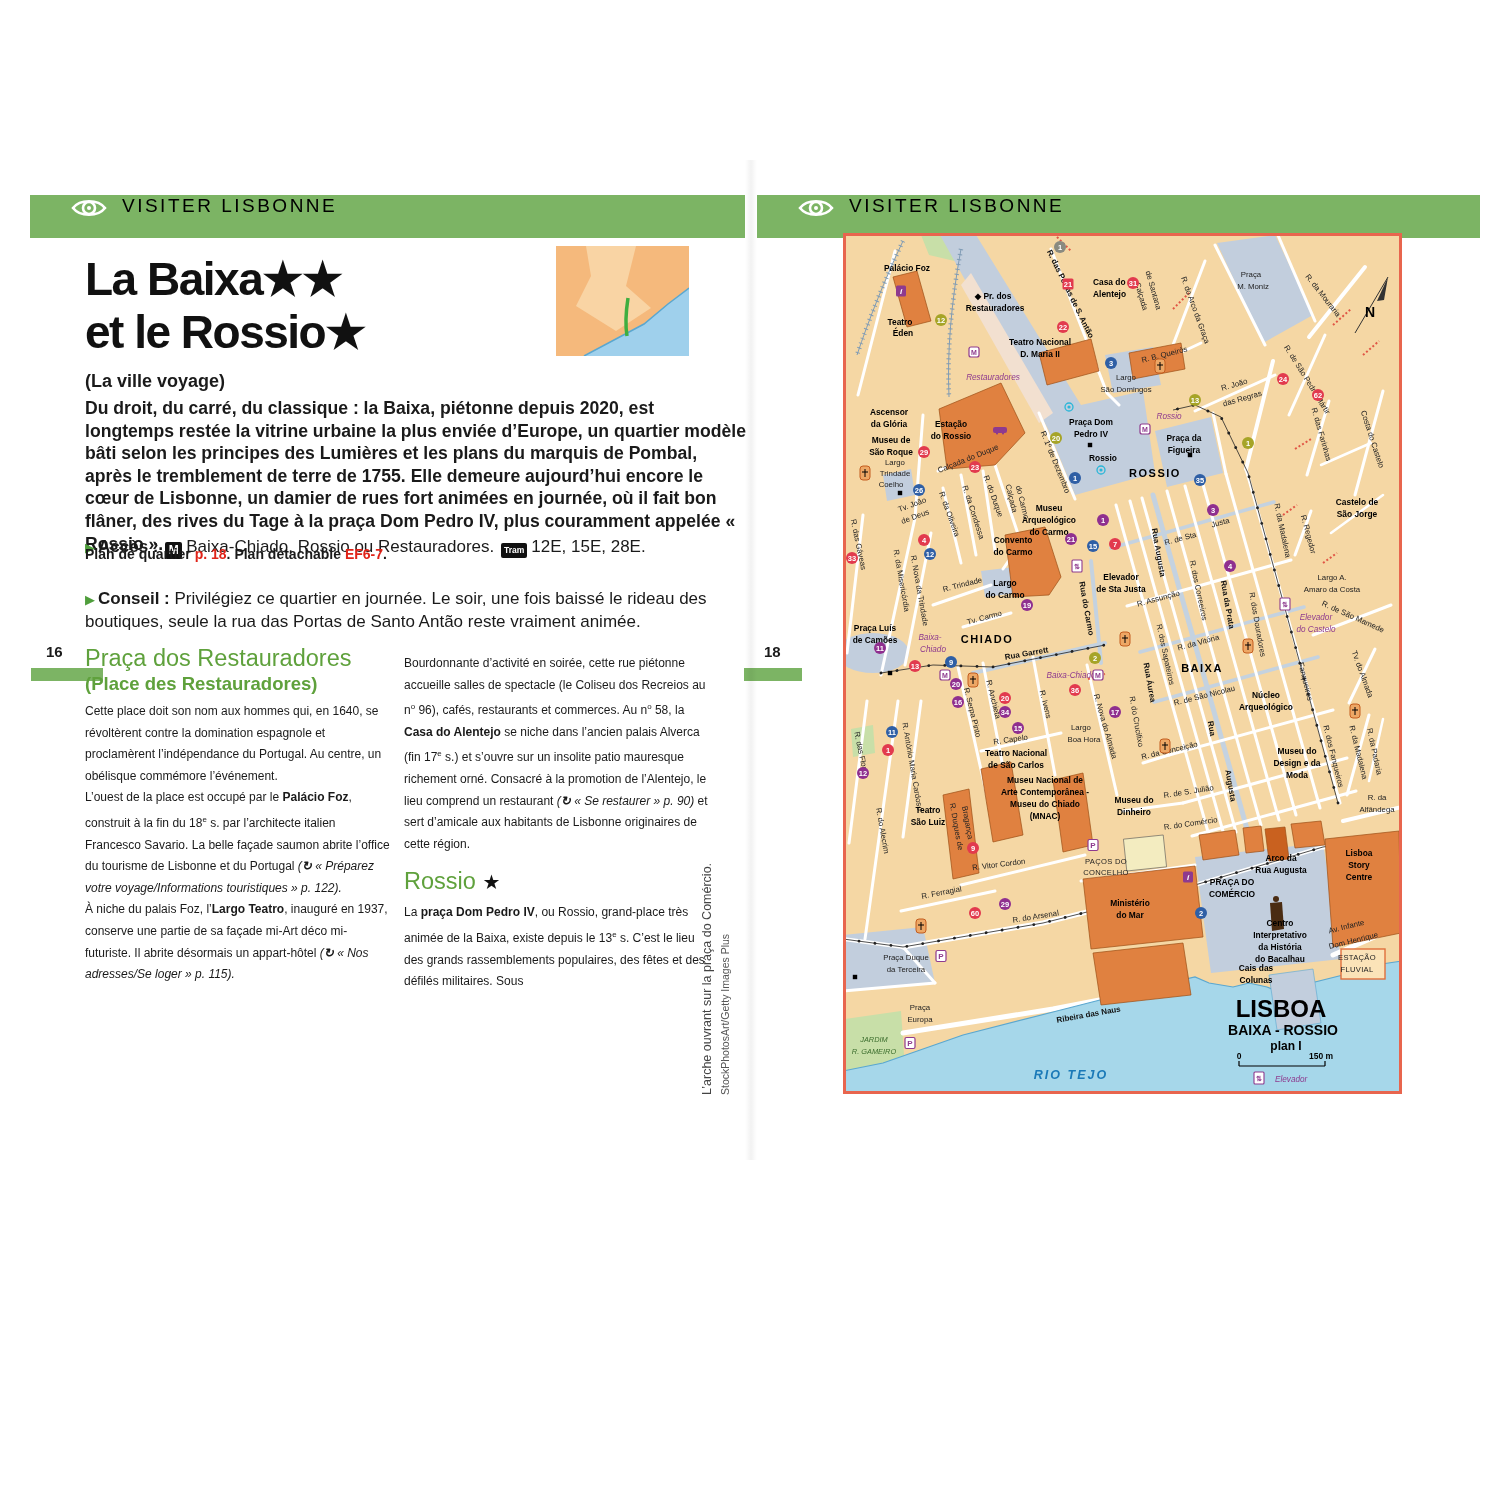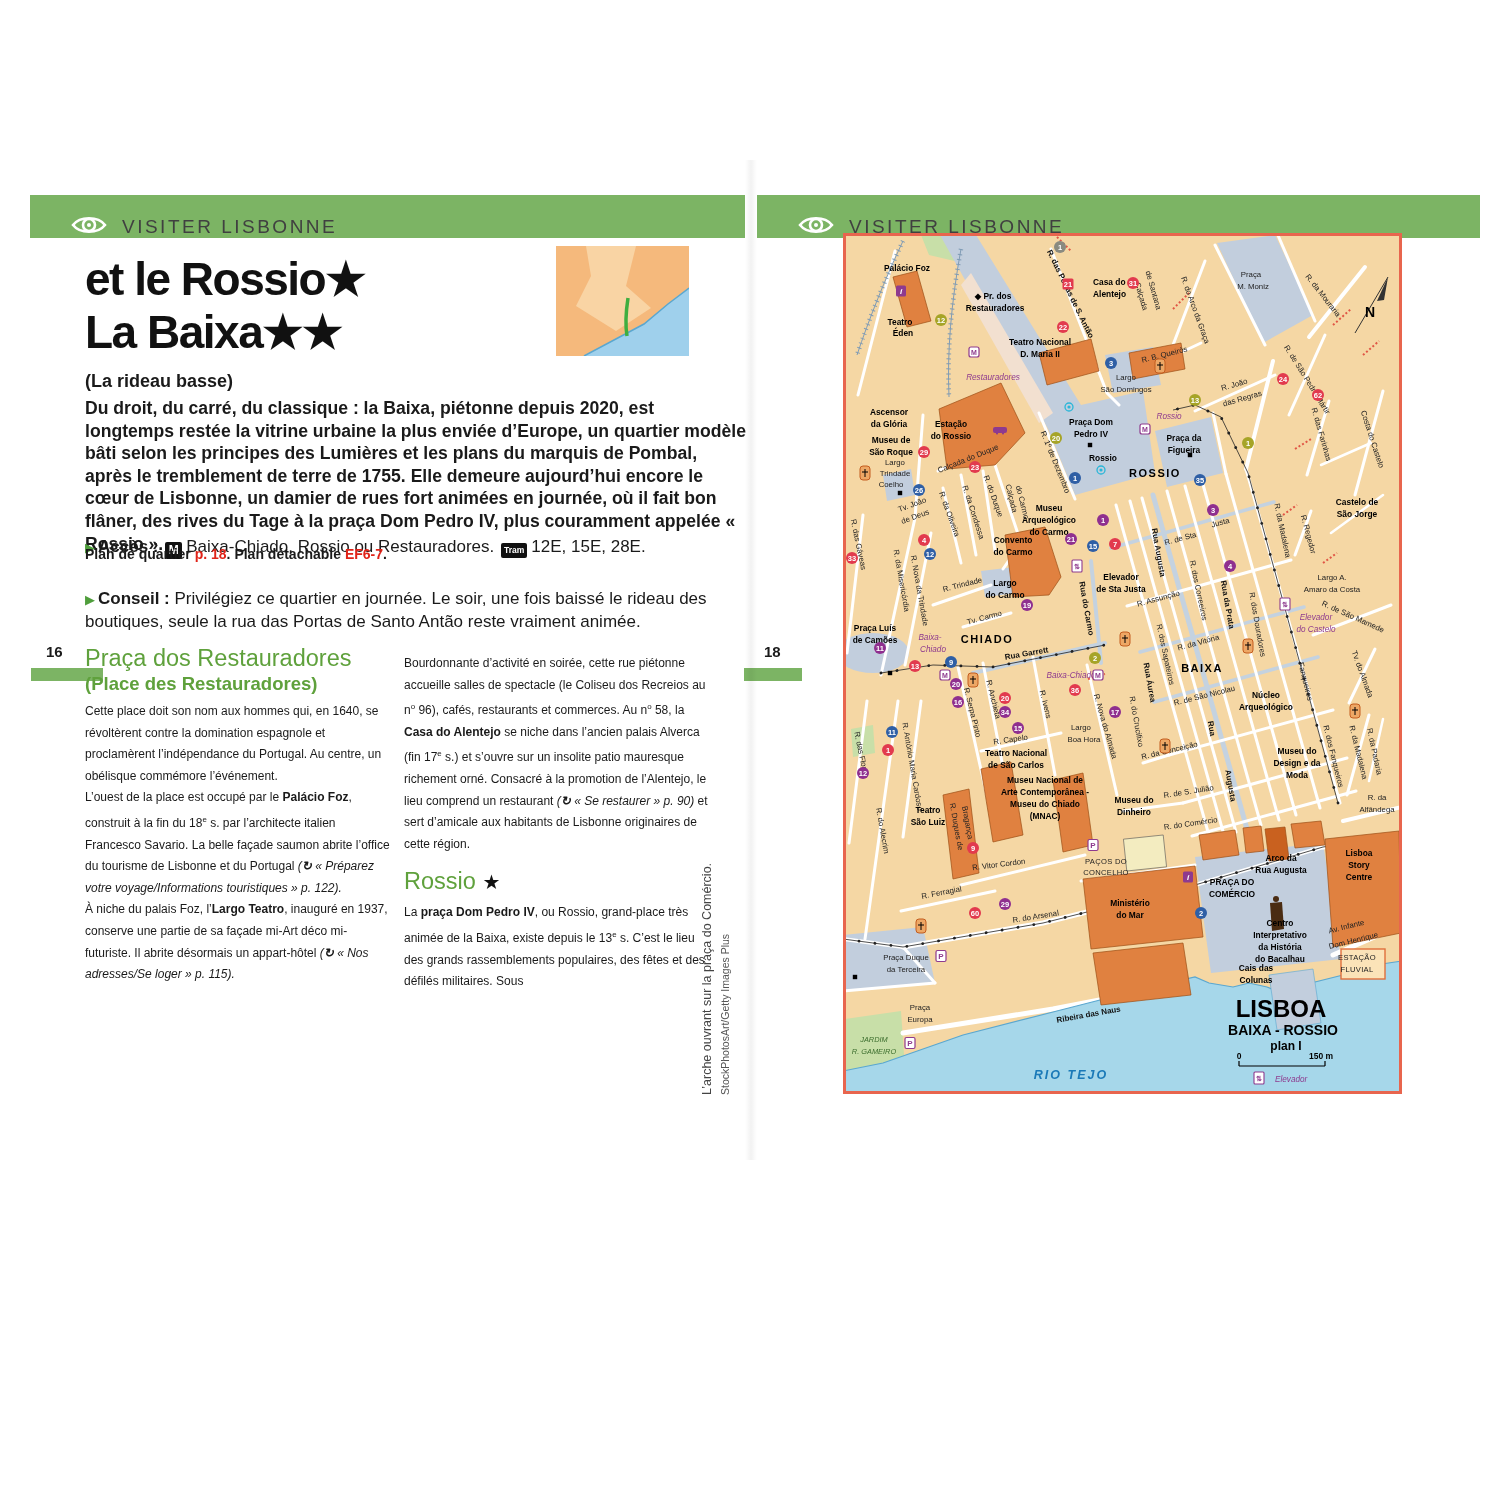--- a/index.html
+++ b/index.html
@@ -3,21 +3,21 @@
 <meta charset="utf-8">
 <style>
   :root{
     --green:#7cb464; --hgreen:#5fa13c; --red:#e02318; --ink:#1a1a1a;
   }
   html,body{margin:0;padding:0}
   body{width:1500px;height:1500px;position:relative;background:#fff;
        font-family:"Liberation Sans",sans-serif;color:var(--ink);overflow:hidden}
   .abs{position:absolute}
   
-  .brandbar{top:195px;height:43px;background:var(--green);display:flex;align-items:flex-end;color:#404040;
+  .brandbar{top:195px;height:43px;background:var(--green);display:flex;align-items:flex-start;color:#000000;
             font-size:19px;letter-spacing:2.5px;font-weight:400}
   #bar-left{left:30px;width:715px}
   #bar-right{left:757px;width:723px}
   .brandbar svg{margin:0 14px 0 40px}
   
   #title{left:85px;top:253px;font-size:46px;line-height:53px;font-weight:800;letter-spacing:-1.5px;color:#111}
   #subtitle{left:85px;top:371px;font-size:18px;font-weight:700}
   #intro{left:85px;top:397px;width:662px;font-size:17.6px;line-height:22.6px;font-weight:700}
   #access{left:85px;top:537px;width:660px;font-size:17px}
   #plan{left:85px;top:546px;width:660px;font-size:14px}
@@ -74,35 +74,35 @@
 <div class="abs brandbar" id="bar-left">
   <svg width="38" height="26" viewBox="0 0 38 26">
     <path d="M3,13 C10,4 28,4 35,13 C28,22 10,22 3,13 Z" fill="none" stroke="#fff" stroke-width="2.6"></path>
     <circle cx="19" cy="13" r="6" fill="none" stroke="#fff" stroke-width="2.6"></circle>
     <circle cx="19" cy="13" r="2" fill="#fff"></circle>
   </svg>
   <span>VISITER LISBONNE</span>
 </div>
 
 <div class="abs" id="title">
+  <div>La Baixa★★</div>
   <div>et le Rossio★</div>
-  <div>La Baixa★★</div>
 </div>
 
 <div class="abs" style="left:556px;top:246px">
   <svg width="133" height="110" viewBox="0 0 133 110">
     <rect width="133" height="110" fill="#f5b97c"></rect>
     <path d="M30,0 L80,0 L70,40 L95,62 L60,85 L20,60 L35,30 Z" fill="#f9d4a4"></path>
     <path d="M133,42 L112,58 L88,78 L58,94 L28,110 L133,110 Z" fill="#9fd0ec"></path>
     <path d="M133,42 L112,58 L88,78 L58,94 L28,110" fill="none" stroke="#5aa7d0" stroke-width="1.5"></path>
     <path d="M72,52 C70,65 69,78 71,90" fill="none" stroke="#3fae3f" stroke-width="3.5"></path>
   </svg>
 </div>
 
-<div class="abs" id="subtitle">(La rideau basse)</div>
+<div class="abs" id="subtitle">(La ville voyage)</div>
 <div class="abs" id="intro">Du droit, du carré, du classique : la Baixa, piétonne depuis 2020, est longtemps restée la vitrine urbaine la plus enviée d’Europe, un quartier modèle bâti selon les principes des Lumières et les plans du marquis de Pombal, après le tremblement de terre de 1755. Elle demeure aujourd’hui encore le cœur de Lisbonne, un damier de rues fort animées en journée, où il fait bon flâner, des rives du Tage à la praça Dom Pedro IV, plus couramment appelée « Rossio ».</div>
 <div class="abs" id="access"><span class="sg-tri">▶</span><span class="sg-b">Accès : </span><span class="sg-micon">M</span><span>Baixa-Chiado, Rossio ou Restauradores. </span><span class="sg-tram">Tram</span><span>12E, 15E, 28E.</span></div>
 <div class="abs" id="plan"><span class="sg-b">Plan de quartier </span><span class="sg-r">p. 18</span><span class="sg-b">. Plan détachable </span><span class="sg-r">EF6-7</span><span class="sg-b">.</span></div>
 <div class="abs" id="conseil"><span class="sg-tri">▶</span><span class="sg-b">Conseil : </span><span>Privilégiez ce quartier en journée. Le soir, une fois baissé le rideau des boutiques, seule la rua das Portas de Santo Antão reste vraiment animée.</span></div>
 
 <div class="abs pagenum" id="pn16">16</div>
 <div class="abs pagebar" id="pb16"></div>
 <div class="abs pagenum" id="pn18">18</div>
 <div class="abs pagebar" id="pb18"></div>
 

